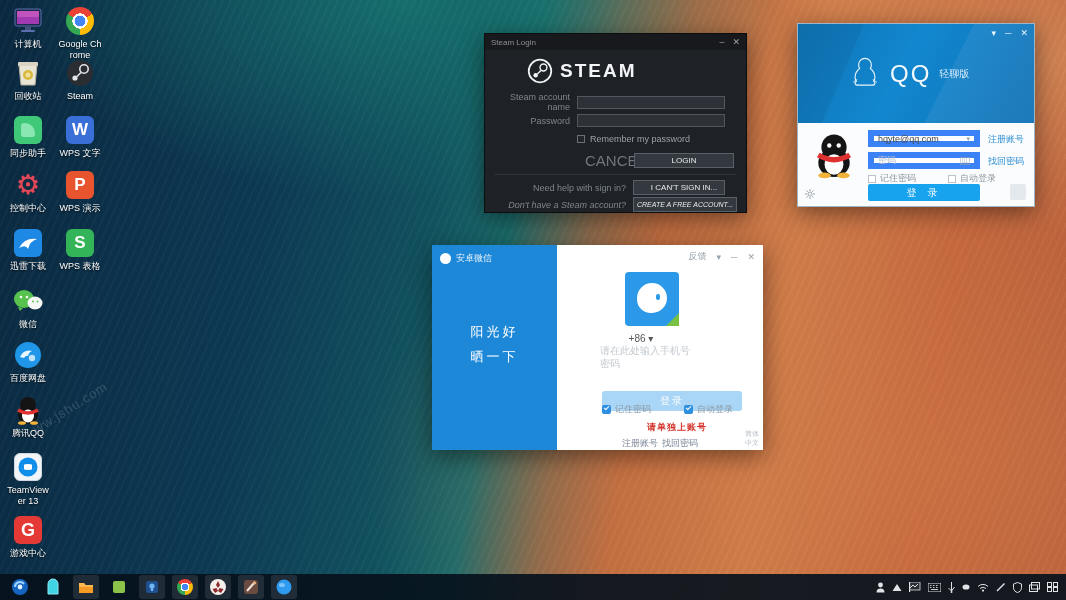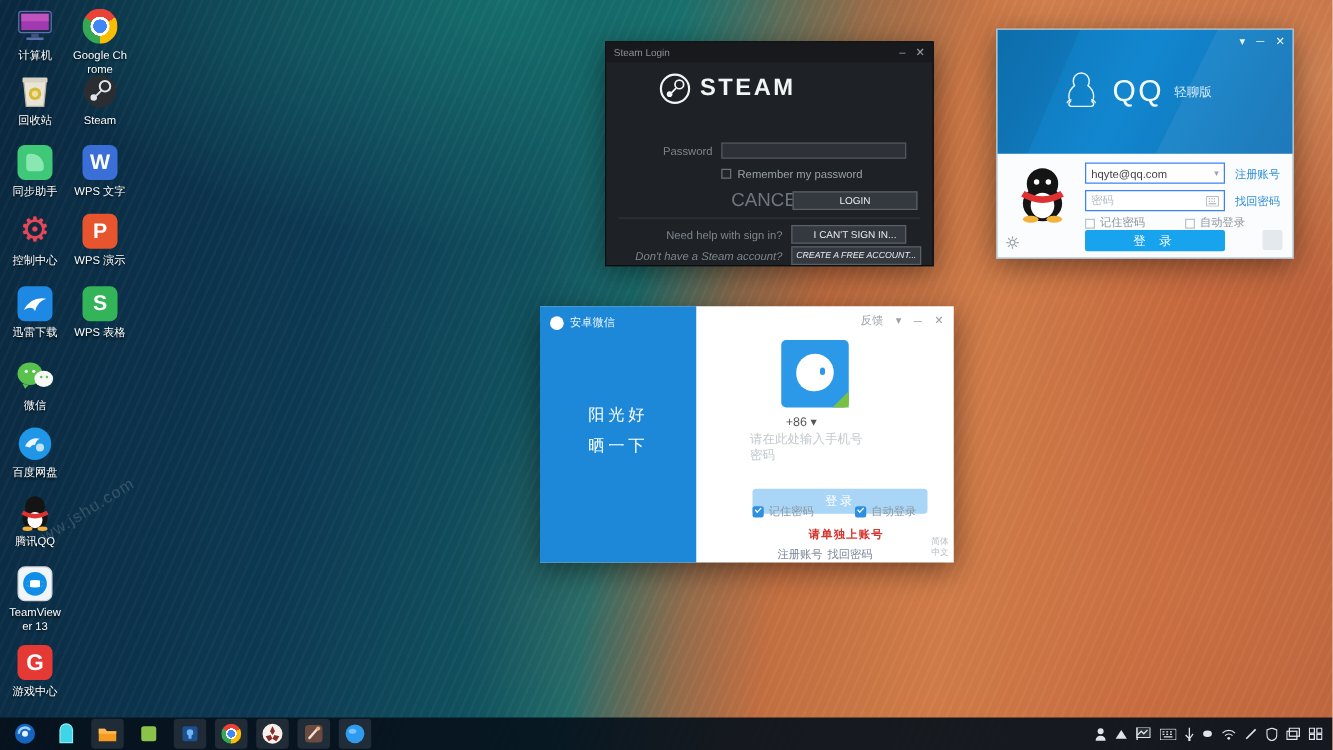--- a/index.html
+++ b/index.html
@@ -52,21 +52,21 @@
   #qq .head { position:relative; height:99px; overflow:hidden;
      background:linear-gradient(118deg,#0f74b6 0%,#1287cf 45%,#0d6fb4 100%); }
   #qq .facet1 { position:absolute; width:150px; height:120px; background:rgba(255,255,255,.07);
      clip-path:polygon(60% 0,100% 0,100% 100%,20% 100%); right:0; top:0; }
   #qq .facet2 { position:absolute; width:120px; height:99px; background:rgba(0,0,0,.06);
      clip-path:polygon(0 0,55% 0,20% 100%,0 100%); left:0; top:0; }
   #qq .ctrls { position:absolute; top:4px; right:6px; display:flex; gap:9px; color:#eaf4fb; font-size:9px; z-index:2; }
   #qq .brandrow { position:absolute; left:50px; top:30px; display:flex; align-items:center; gap:8px; color:#e9f4fb; z-index:2; }
   #qq .qqword { font-size:24px; font-weight:300; letter-spacing:2px; color:#fff; opacity:.95; }
   #qq .edition { font-size:10px; color:#d8ecf8; }
-  .qinput { position:absolute; background:#fff; border:1px solid #3b82f6; height:17px; font-size:9px;
+  .qinput { position:absolute; background:#fff; border:6px solid #3b82f6; height:17px; font-size:9px;
             color:#444; display:flex; align-items:center; padding:0 4px; }
   .qlink { position:absolute; font-size:9px; color:#2d8fd4; }
   .qcheck { width:8px; height:8px; border:1px solid #b9c3cb; background:#fff; margin-right:4px; }
   #qq .loginbtn { position:absolute; left:70px; top:160px; width:112px; height:17px; background:#18a3ef;
       color:#fff; font-size:10px; letter-spacing:4px; display:flex; align-items:center; justify-content:center; border-radius:2px; }
   #qq .qrbox { position:absolute; right:8px; bottom:6px; width:16px; height:16px; background:#e4e9ee; border-radius:2px; }
 
   
   #wx { left:432px; top:245px; width:331px; height:205px; background:#fff; }
   #wx .left { position:absolute; left:0; top:0; width:125px; height:205px; background:#1d88d8; }
@@ -275,20 +275,24 @@
   <div class="logo">
     <svg width="26" height="26" viewBox="0 0 30 30">
         <circle cx="15" cy="15" r="13" fill="none" stroke="#f2f4f5" stroke-width="2"></circle>
         <circle cx="19" cy="11" r="4" fill="none" stroke="#f2f4f5" stroke-width="1.6"></circle>
         <circle cx="10" cy="20" r="2.6" fill="#f2f4f5"></circle>
         <path d="M12 18.5 L16 14.5" stroke="#f2f4f5" stroke-width="1.6"></path>
       </svg>
     <span class="word">STEAM</span>
   </div>
 
+  <div class="srow" style="top:58px;">
+    <span class="slab">Steam account name</span>
+    <div class="sinput"></div>
+  </div>
   <div class="srow" style="top:80px;">
     <span class="slab">Password</span>
     <div class="sinput"></div>
   </div>
   <div class="srow" style="top:100px; left:92px;">
     <span class="scheck"></span>
     <span style="font-size:9px; color:#9aa1a8;">Remember my password</span>
   </div>
   <div class="srow" style="top:118px;">
     <span style="margin-left:100px; font-size:15px; color:#6f767d;">CANCEL</span>

